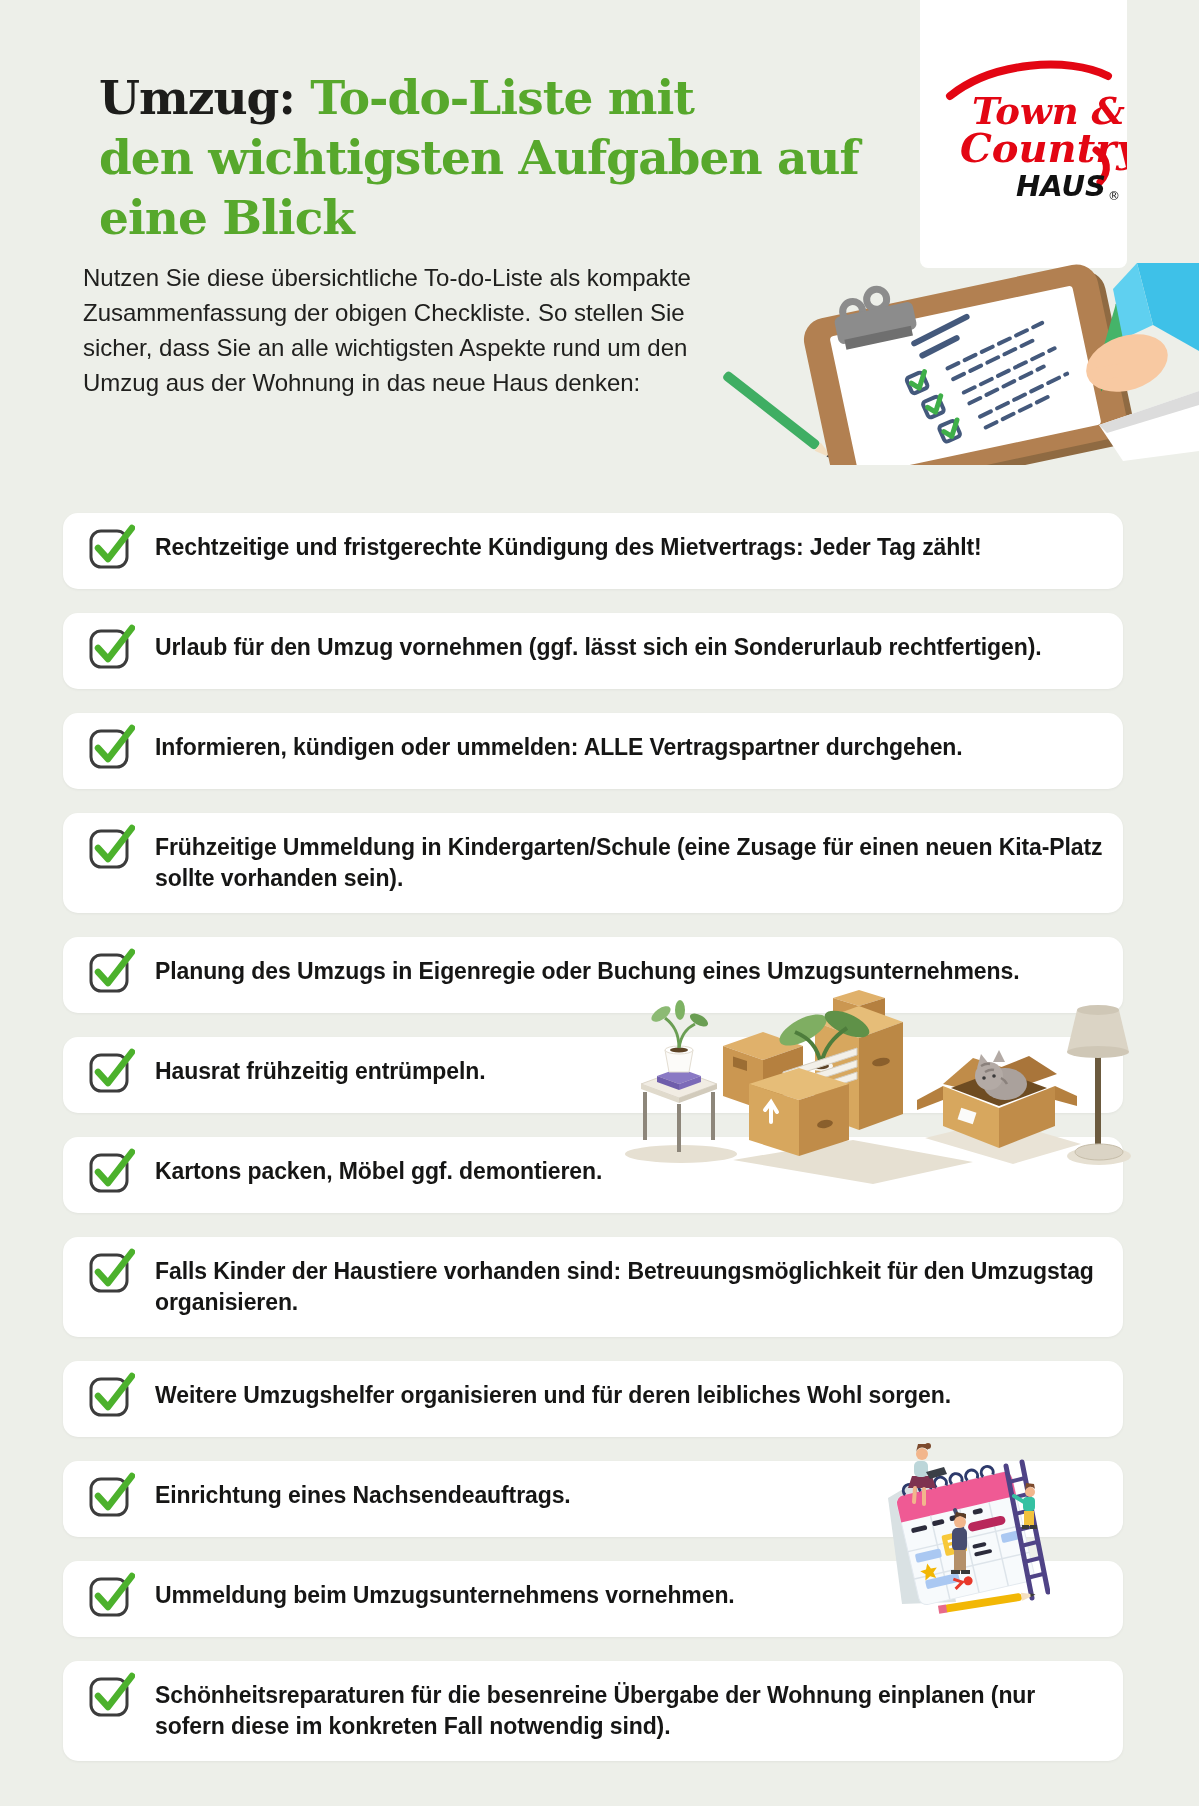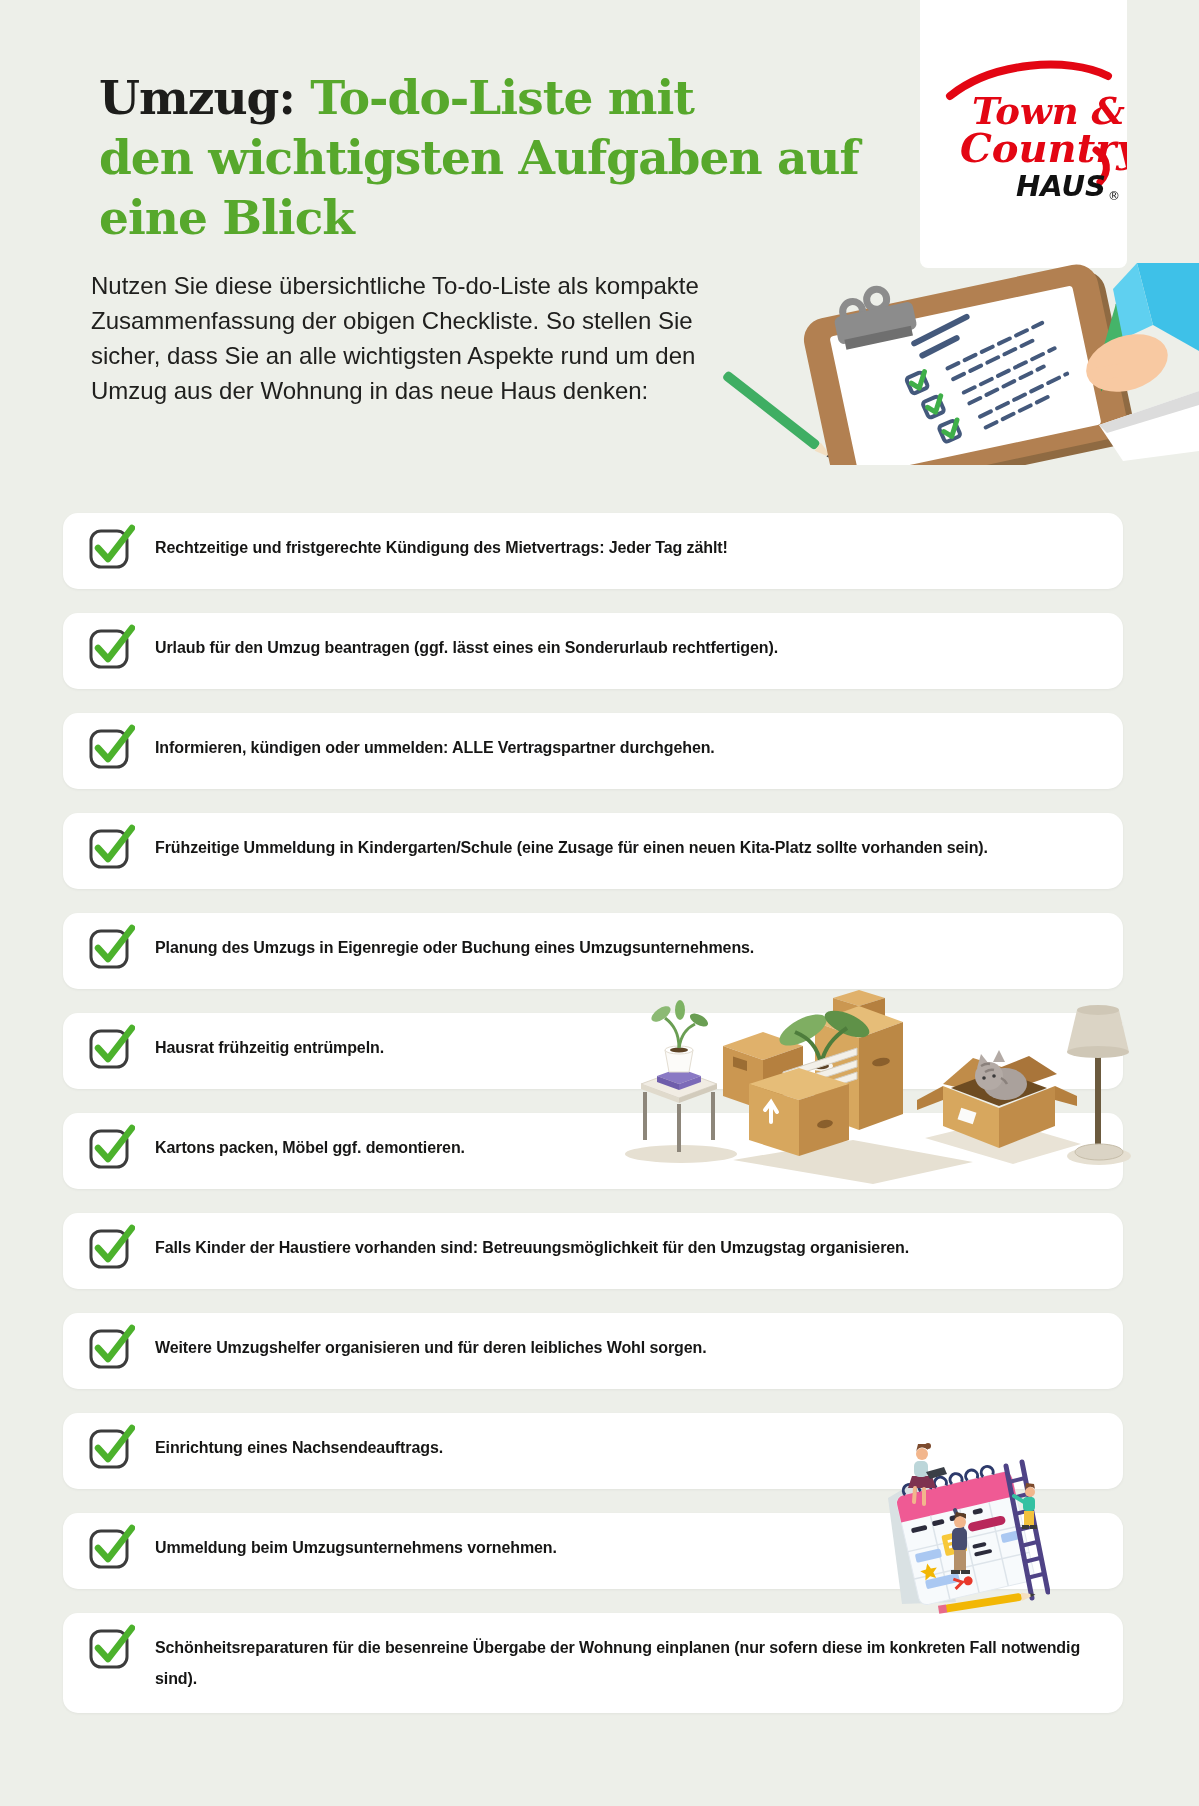--- a/index.html
+++ b/index.html
@@ -9,35 +9,35 @@
   
   .logo-box{position:absolute;left:920px;top:0;width:207px;height:268px;background:#ffffff;border-radius:0 0 8px 8px;}
   .logo-box svg{position:absolute;left:0;top:0;}
 
   
   .title{position:absolute;left:83px;top:52px;width:780px;margin:16px;
          font-family:"DejaVu Serif",serif;font-weight:bold;font-size:47px;line-height:60px;letter-spacing:-1px;color:#1d1d1b;}
   .title .green{color:#57a82c;}
 
   
-  .intro{position:absolute;left:83px;top:260px;width:656px;margin:8px;
+  .intro{position:absolute;left:83px;top:260px;width:656px;margin:0;
          font-size:24px;line-height:35px;color:#20201e;}
 
   
   .illo{position:absolute;pointer-events:none;}
   .illo-clipboard{left:703px;top:263px;width:496px;height:202px;}
   .illo-moving{left:553px;top:988px;width:582px;height:205px;}
   .illo-calendar{left:858px;top:1432px;width:192px;height:188px;}
 
   
   .checklist{position:absolute;left:63px;top:513px;width:1060px;display:flex;flex-direction:column;gap:24px;}
   .card{background:#ffffff;border-radius:15px;display:flex;align-items:flex-start;
         padding:19px 12px 19px 26px;box-shadow:0 1px 3px rgba(0,0,0,.05);box-sizing:border-box;}
   .card .cb{flex:0 0 auto;width:46px;height:46px;margin:-8px 20px 0 0;}
-  .card .txt{font-weight:bold;font-size:16px;line-height:31px;color:#161615;letter-spacing:-0.1px;max-width:956px;}
+  .card .txt{font-weight:bold;font-size:23px;line-height:31px;color:#161615;letter-spacing:-0.1px;max-width:956px;}
 </style>
 </head>
 <body>
 
 <div class="page">
 
   <h1 class="title"><span>Umzug:</span> <span class="green">To-do-Liste mit</span><br>
   <span class="green">den wichtigsten Aufgaben auf</span><br>
   <span class="green">eine Blick</span></h1>
 
@@ -116,21 +116,21 @@
           <rect x="2" y="7" width="36" height="36" rx="10" fill="#ffffff" stroke="#3c3c3c" stroke-width="3"></rect>
           <path d="M9 24 L19 35 L43 4" stroke="#4cb12c" stroke-width="6.5" fill="none" stroke-linecap="round" stroke-linejoin="round"></path>
         </svg>
       <div class="txt">Rechtzeitige und fristgerechte Kündigung des Mietvertrags: Jeder Tag zählt!</div>
     </div>
     <div class="card">
       <svg class="cb" viewBox="0 0 46 46">
           <rect x="2" y="7" width="36" height="36" rx="10" fill="#ffffff" stroke="#3c3c3c" stroke-width="3"></rect>
           <path d="M9 24 L19 35 L43 4" stroke="#4cb12c" stroke-width="6.5" fill="none" stroke-linecap="round" stroke-linejoin="round"></path>
         </svg>
-      <div class="txt">Urlaub für den Umzug beantragen (ggf. lässt eines ein Sonderurlaub rechtfertigen).</div>
+      <div class="txt">Urlaub für den Umzug vornehmen (ggf. lässt sich ein Sonderurlaub rechtfertigen).</div>
     </div>
     <div class="card">
       <svg class="cb" viewBox="0 0 46 46">
           <rect x="2" y="7" width="36" height="36" rx="10" fill="#ffffff" stroke="#3c3c3c" stroke-width="3"></rect>
           <path d="M9 24 L19 35 L43 4" stroke="#4cb12c" stroke-width="6.5" fill="none" stroke-linecap="round" stroke-linejoin="round"></path>
         </svg>
       <div class="txt">Informieren, kündigen oder ummelden: ALLE Vertragspartner durchgehen.</div>
     </div>
     <div class="card">
       <svg class="cb" viewBox="0 0 46 46">

